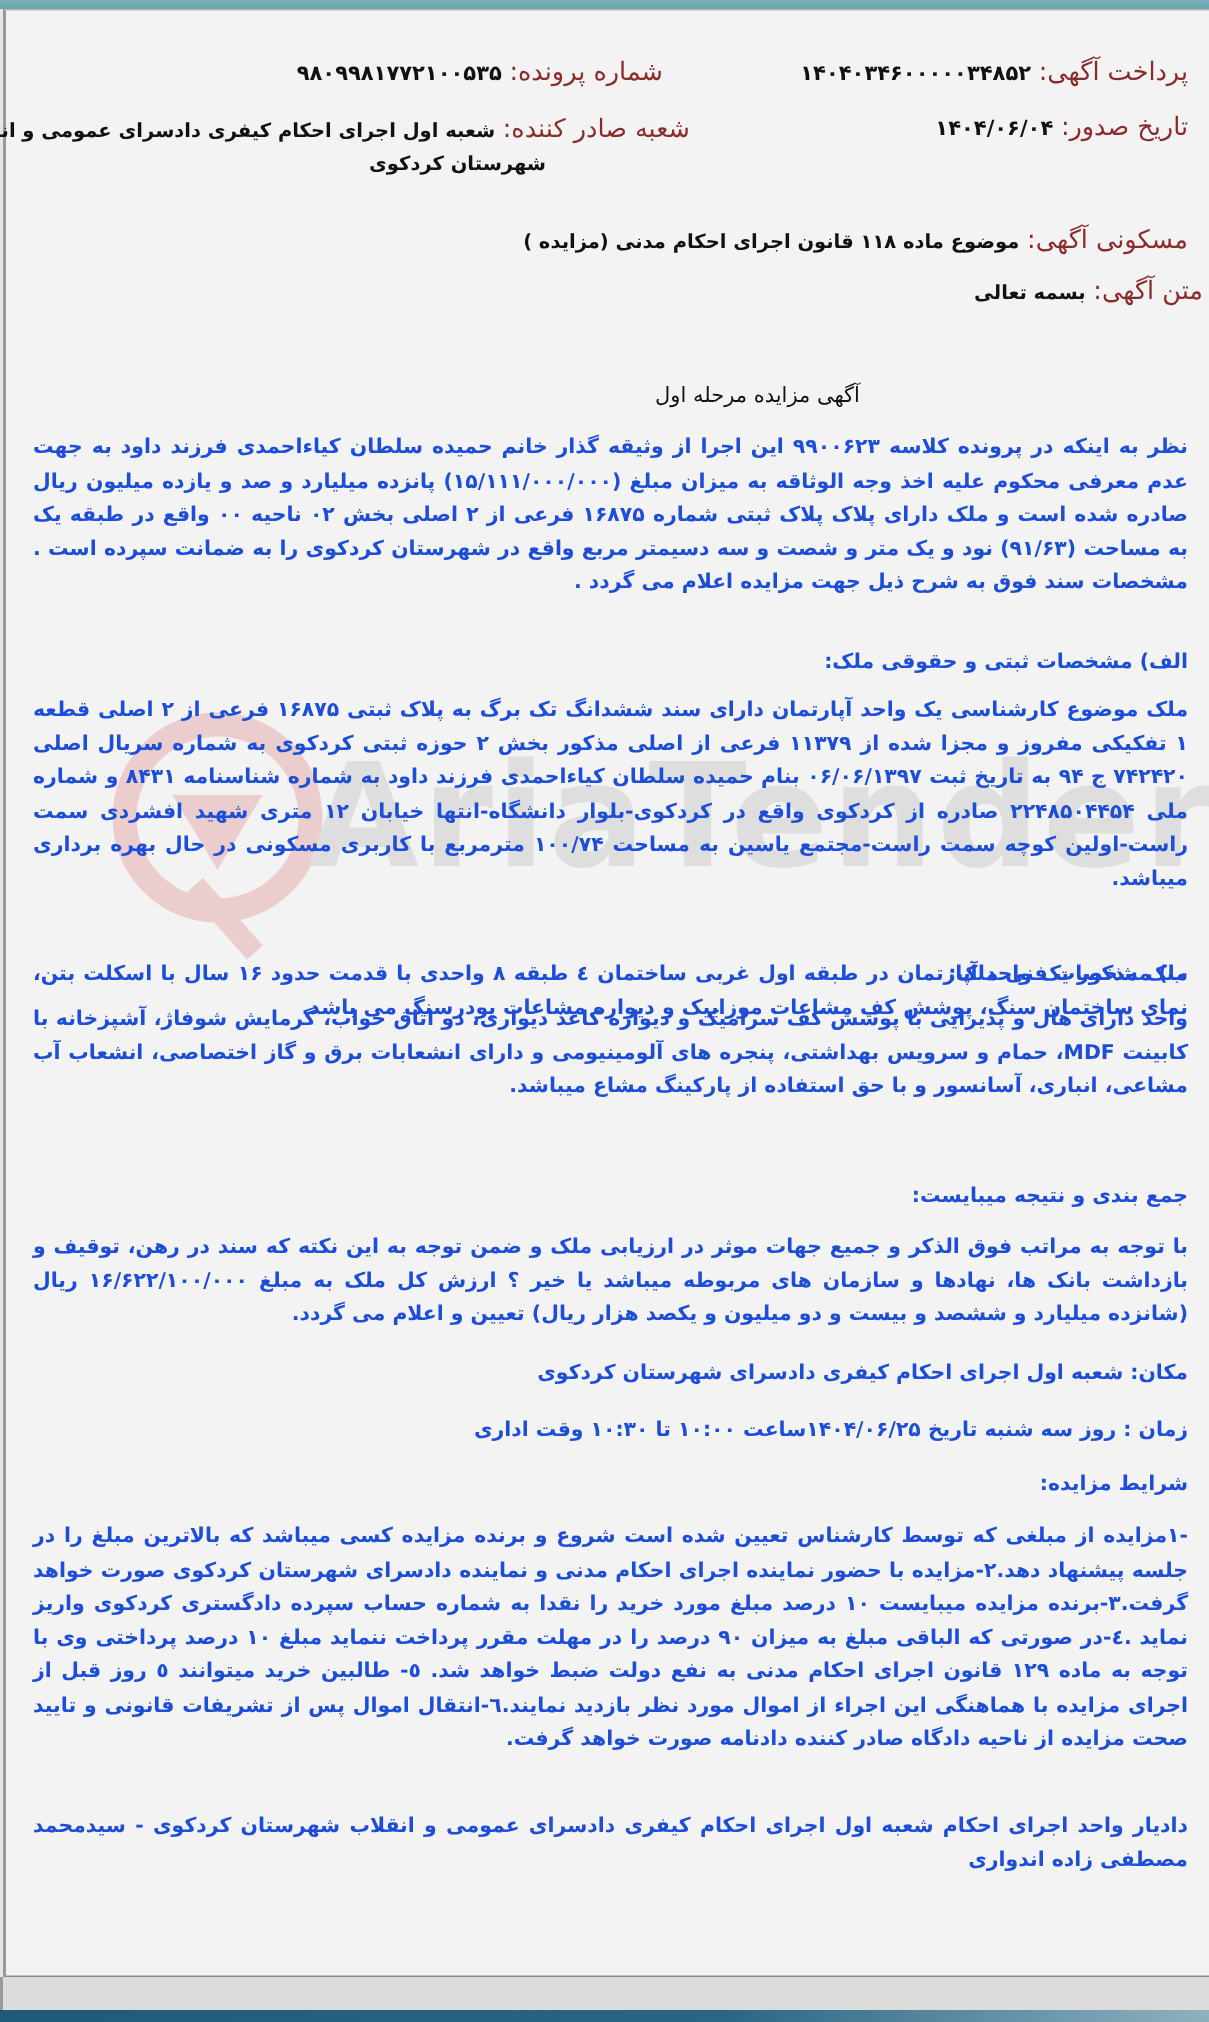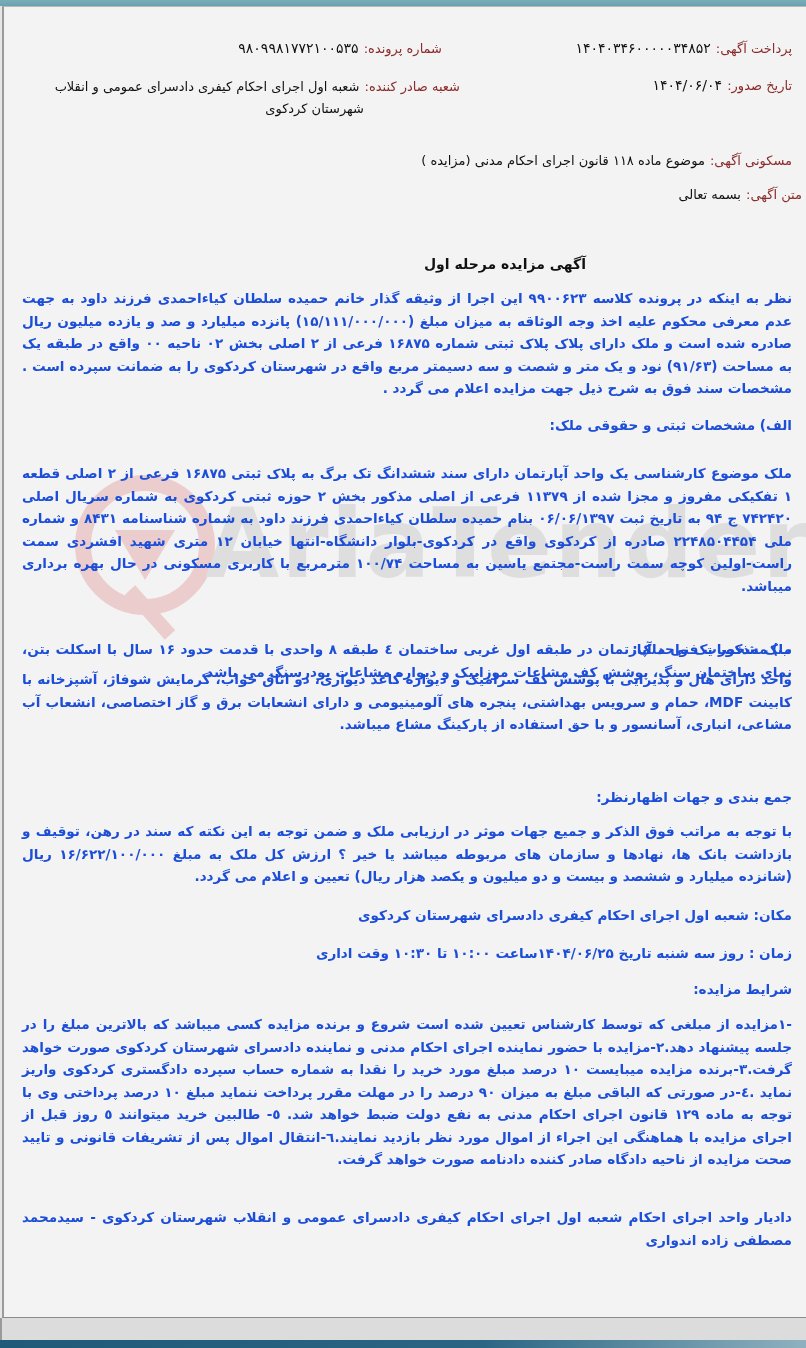--- a/index.html
+++ b/index.html
@@ -22,32 +22,32 @@
     }
     .footer-strip {
       position: absolute; left: 0; top: 1318px; width: 806px; height: 22px;
       background: #dcdcdc; border-left: 2px solid #9a9a9a; box-sizing: border-box;
     }
     .bottombar {
       position: absolute; left: 0; top: 1340px; width: 806px; height: 8px;
       background: linear-gradient(90deg, #1f5a78 0%, #2a6684 60%, #8fb1bf 100%);
     }
     .rtl { direction: rtl; }
-    .lbl { color: #8b2b2b; font-size: 13px; margin-top: 48px; }
-    .val { color: #111; font-size: 14px; font-weight: normal; }
+    .lbl { color: #8b2b2b; font-size: 17px; margin-top: 48px; }
+    .val { color: #111; font-size: 14px; font-weight: bold; }
     .hdr-item { position: absolute; white-space: nowrap; }
     .text {
       position: absolute; right: 14px; width: 770px;
       color: #1d4ed8; font-size: 13.6px; font-weight: bold;
       line-height: 22.5px; text-align: justify; text-align-last: right;
     }
     .text.plain { text-align: right; }
     .center-title {
       position: absolute; top: 256px; left: 400px; width: 210px;
-      text-align: center; font-size: 14px; font-weight: bold; color: #111;
+      text-align: center; font-size: 14px; font-weight: normal; color: #111;
     }
     .watermark {
       position: absolute; left: 70px; top: 470px; width: 640px; height: 170px;
       pointer-events: none; opacity: 0.17;
     }
     .watermark .wm-text {
       position: absolute; left: 135px; top: 18px;
       font-family: "DejaVu Sans", sans-serif; font-weight: bold; font-size: 96px;
       color: #7a7a7a; letter-spacing: 2px;
     }
@@ -91,28 +91,28 @@
 </div>
 <div class="hdr-item rtl" style="right:4px; top:184px;">
   <span class="lbl">متن آگهی:</span>
   <span class="val" style="font-size:13px">بسمه تعالی</span>
 </div>
 
 <div class="center-title rtl">آگهی مزایده مرحله اول</div>
 
 <div class="text rtl" style="top:287px;">نظر به اینکه در پرونده کلاسه  ۹۹۰۰۶۲۳ این اجرا از وثیقه گذار  خانم حمیده سلطان کیاءاحمدی فرزند داود  به جهت عدم معرفی محکوم علیه  اخذ وجه الوثاقه  به میزان  مبلغ (۱۵/۱۱۱/۰۰۰/۰۰۰) پانزده میلیارد و صد و یازده میلیون ریال  صادره  شده است و ملک  دارای پلاک  پلاک ثبتی شماره ۱۶۸۷۵ فرعی از ۲ اصلی بخش ۰۲ ناحیه ۰۰ واقع در طبقه یک به مساحت (۹۱/۶۳) نود و یک متر و شصت و سه دسیمتر مربع  واقع در شهرستان  کردکوی  را به ضمانت سپرده است . مشخصات سند فوق  به شرح ذیل جهت مزایده  اعلام می گردد .</div>
 
-<div class="text rtl plain" style="top:414px;">الف) مشخصات ثبتی و حقوقی ملک:</div>
+<div class="text rtl plain" style="top:430px;">الف) مشخصات ثبتی و حقوقی ملک:</div>
 <div class="text rtl" style="top:462px;">ملک موضوع کارشناسی یک واحد آپارتمان دارای سند ششدانگ تک برگ به پلاک ثبتی ۱۶۸۷۵ فرعی از ۲ اصلی قطعه ۱ تفکیکی مفروز و مجزا شده از ۱۱۳۷۹ فرعی از اصلی مذکور بخش ۲ حوزه ثبتی کردکوی به شماره سریال اصلی ۷۴۲۴۲۰ ج ۹۴ به تاریخ ثبت ۰۶/۰۶/۱۳۹۷ بنام حمیده سلطان کیاءاحمدی فرزند داود به شماره شناسنامه ۸۴۳۱ و شماره ملی ۲۲۴۸۵۰۴۴۵۴ صادره از کردکوی واقع در کردکوی-بلوار دانشگاه-انتها خیابان ۱۲ متری شهید افشردی سمت راست-اولین کوچه سمت راست-مجتمع یاسین به مساحت ۱۰۰/۷۴ مترمربع با کاربری مسکونی در حال بهره برداری میباشد.</div>
 
 <div class="text rtl plain" style="top:598px;margin-top:40px;">ب) مشخصات فنی ملک:</div>
 <div class="text rtl" style="top:638px;">ملک مذکور یک واحد آپارتمان در طبقه اول غربی ساختمان ٤ طبقه ۸ واحدی با قدمت حدود ۱۶ سال با اسکلت بتن، نمای ساختمان سنگ، پوشش کف مشاعات موزاییک و دیواره مشاعات پودرسنگ می باشد.</div>
 <div class="text rtl" style="top:668px;">واحد دارای هال و پذیرایی با پوشش کف سرامیک و دیواره کاغذ دیواری، دو اتاق خواب، گرمایش شوفاژ، آشپزخانه با کابینت MDF، حمام و سرویس بهداشتی، پنجره های آلومینیومی و دارای انشعابات برق و گاز اختصاصی، انشعاب آب مشاعی، انباری، آسانسور و با حق استفاده از پارکینگ مشاع میباشد.</div>
 
-<div class="text rtl plain" style="top:786px;">جمع بندی و جهات اظهارنظر:</div>
+<div class="text rtl plain" style="top:786px;">جمع بندی و نتیجه میبایست:</div>
 <div class="text rtl" style="top:820px;">با توجه به مراتب فوق الذکر و جمیع جهات موثر در ارزیابی ملک و ضمن توجه به این نکته که سند در رهن، توقیف و بازداشت بانک ها، نهادها و سازمان های مربوطه میباشد یا خیر ؟ ارزش کل ملک به مبلغ ۱۶/۶۲۲/۱۰۰/۰۰۰ ریال (شانزده میلیارد و ششصد و بیست و دو میلیون و یکصد هزار ریال) تعیین و اعلام می گردد.</div>
 
 <div class="text rtl plain" style="top:904px;">مکان: شعبه اول اجرای احکام کیفری دادسرای شهرستان کردکوی</div>
 <div class="text rtl plain" style="top:942px;">زمان : روز سه شنبه تاریخ ۱۴۰۴/۰۶/۲۵ساعت ۱۰:۰۰ تا ۱۰:۳۰  وقت اداری</div>
 
 <div class="text rtl plain" style="top:978px;">شرایط مزایده:</div>
 <div class="text rtl" style="top:1013px;">-۱مزایده از مبلغی که توسط کارشناس تعیین شده است شروع و برنده مزایده کسی میباشد که بالاترین مبلغ را در جلسه پیشنهاد دهد.۲-مزایده با حضور نماینده اجرای احکام مدنی و نماینده دادسرای شهرستان کردکوی صورت خواهد گرفت.۳-برنده مزایده میبایست ۱۰ درصد مبلغ مورد خرید را نقدا به شماره حساب سپرده دادگستری کردکوی واریز نماید .٤-در صورتی که الباقی مبلغ به میزان ۹۰ درصد را در مهلت مقرر پرداخت ننماید مبلغ ۱۰ درصد پرداختی وی با توجه به ماده ۱۲۹ قانون اجرای احکام مدنی به نفع دولت ضبط خواهد شد. ٥- طالبین خرید میتوانند ٥ روز قبل از اجرای مزایده با هماهنگی این اجراء از اموال مورد نظر بازدید نمایند.٦-انتقال اموال پس از تشریفات قانونی و تایید صحت مزایده از ناحیه دادگاه صادر کننده دادنامه صورت خواهد گرفت.</div>
 
 <div class="text rtl" style="top:1206px;">دادیار واحد اجرای احکام شعبه اول اجرای احکام کیفری دادسرای عمومی و انقلاب شهرستان کردکوی - سیدمحمد مصطفی زاده اندواری</div>
 

